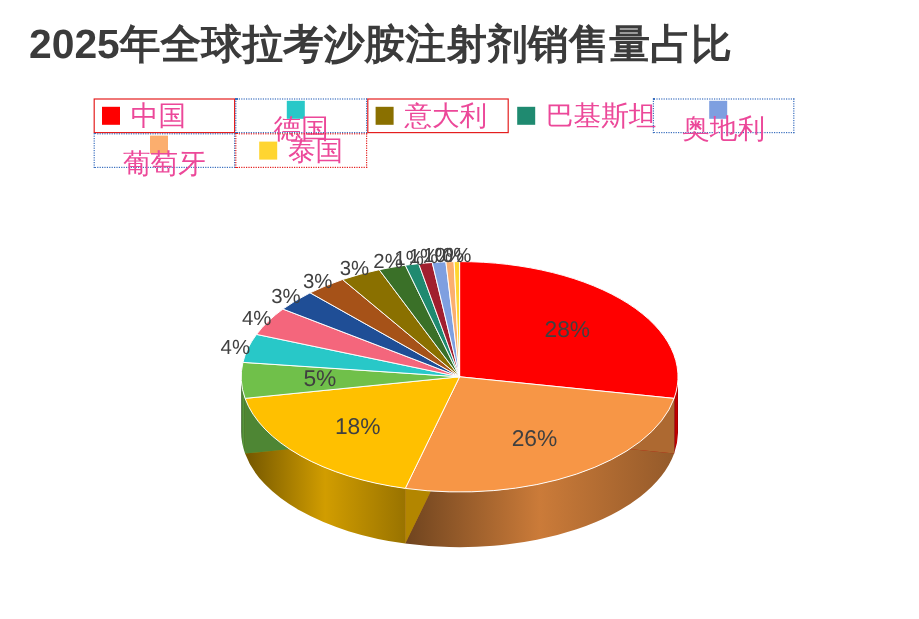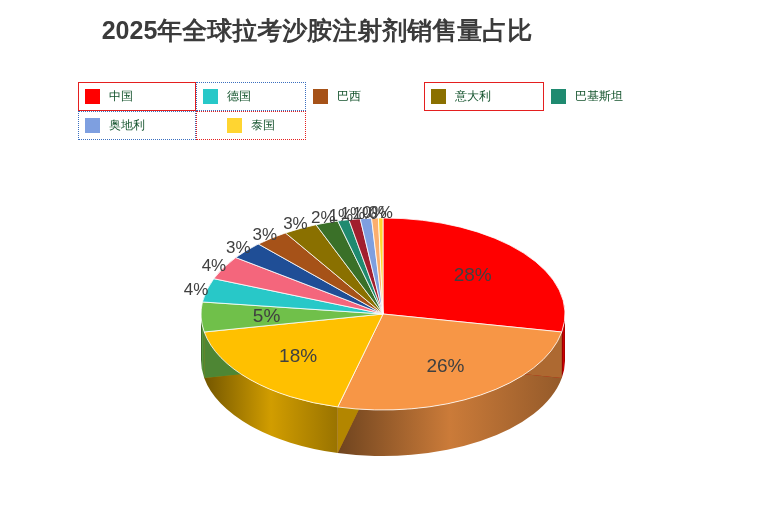--- a/index.html
+++ b/index.html
@@ -9,21 +9,21 @@
     font-family:"Liberation Sans","DejaVu Sans",sans-serif;
     overflow:hidden;
     position:relative;
   }
   #chart-root{position:absolute;left:0;top:0;width:766px;height:516px;}
 
   
   .chart-title{
     position:absolute;left:0;top:14px;width:634px;
     text-align:center;
-    font-size:25px;
+    font-size:34px;
     font-weight:bold;
     color:#3b3b3b;
     letter-spacing:0px;
     white-space:nowrap;
   }
 
   
   .legend{
     position:absolute;
     left:78px;top:82px;
@@ -39,27 +39,27 @@
     box-sizing:border-box;
     height:29px;
   }
   .legend-item .swatch{
     width:15px;height:15px;
     flex:0 0 15px;
     margin-right:9px;
     display:inline-block;
   }
   .legend-item .lbl{
-    font-size:12px;
-    color:#14532d;
+    font-size:23px;
+    color:#ec4899;
     white-space:nowrap;
     line-height:17px;
   }
   .bd-red-solid{border:1.5px solid #e41f1f;}
-  .bd-blue-dot{border:1.5px dotted #3a6fbf;}
+  .bd-blue-dot{border:1.5px dotted #3a6fbf;flex-direction:column;}
   .bd-red-dot{border:1.5px dotted #e41f1f;justify-content:center;}
   .bd-none{border:1.5px solid transparent;}
 
   
   .pie-wrap{
     position:absolute;
     left:183px;top:196px;
     width:400px;height:290px;
   }
   .pie-svg{display:block;}
@@ -73,35 +73,35 @@
 
   <div class="legend" id="legend">
       <div class="legend-item bd-red-solid">
         <span class="swatch" style="background: rgb(255, 0, 0);"></span>
         <span class="lbl">中国</span>
       </div>
       <div class="legend-item bd-blue-dot">
         <span class="swatch" style="background: rgb(40, 200, 200);"></span>
         <span class="lbl">德国</span>
       </div>
-      <div class="legend-item bd-none">
-        <span class="swatch" style="background: rgb(166, 82, 24);"></span>
-        <span class="lbl">巴西</span>
-      </div>
       <div class="legend-item bd-red-solid">
         <span class="swatch" style="background: rgb(138, 112, 0);"></span>
         <span class="lbl">意大利</span>
       </div>
       <div class="legend-item bd-none">
         <span class="swatch" style="background: rgb(31, 138, 112);"></span>
         <span class="lbl">巴基斯坦</span>
       </div>
       <div class="legend-item bd-blue-dot">
         <span class="swatch" style="background: rgb(126, 159, 224);"></span>
         <span class="lbl">奥地利</span>
+      </div>
+      <div class="legend-item bd-blue-dot">
+        <span class="swatch" style="background: rgb(251, 174, 110);"></span>
+        <span class="lbl">葡萄牙</span>
       </div>
       <div class="legend-item bd-red-dot">
         <span class="swatch" style="background: rgb(255, 213, 49);"></span>
         <span class="lbl">泰国</span>
       </div>
     </div>
 
   <div class="pie-wrap">
     <svg class="pie-svg" id="pie-svg" width="400" height="290" viewBox="0 0 400 290">
         <defs>

